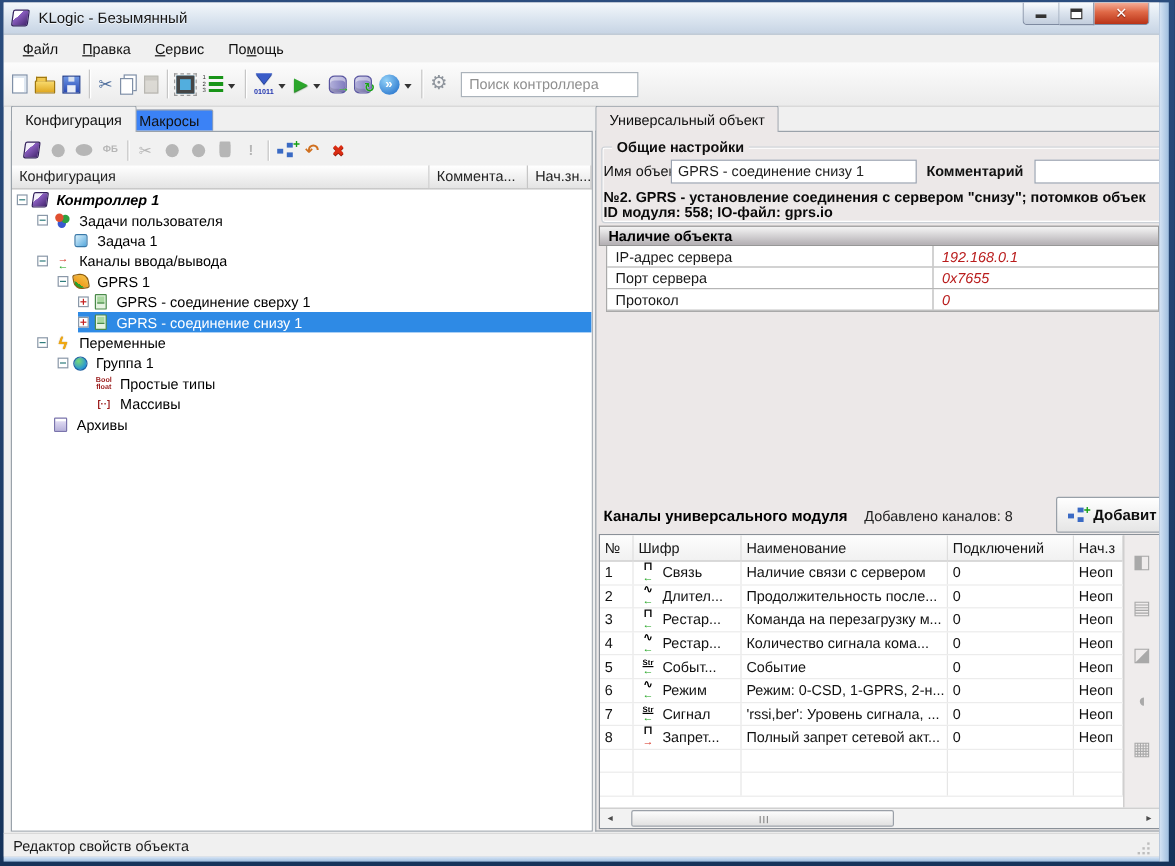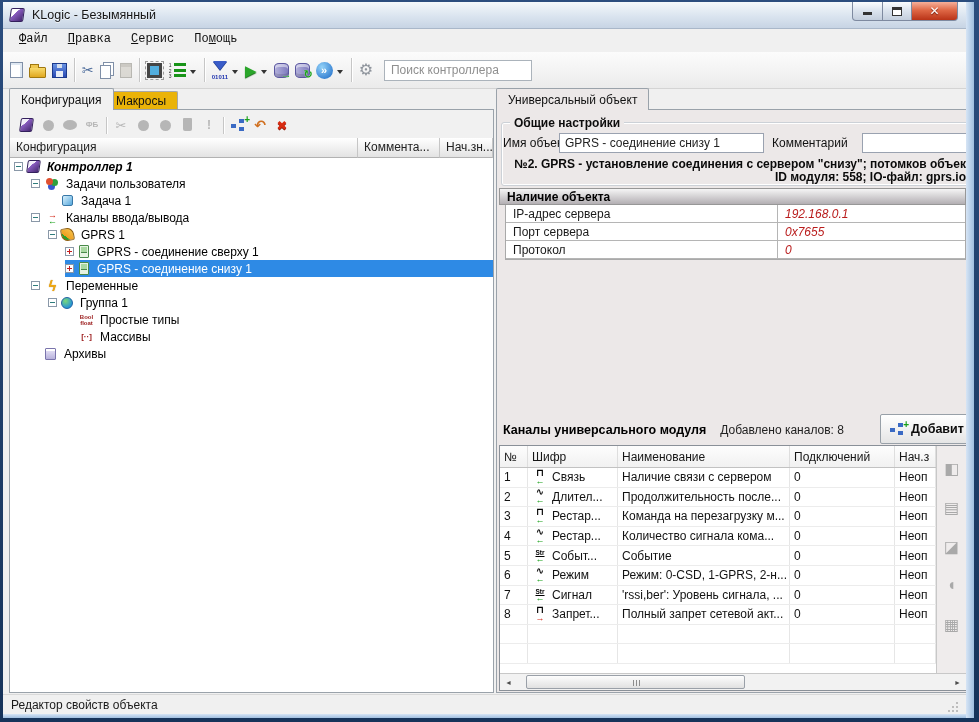--- a/index.html
+++ b/index.html
@@ -26,21 +26,21 @@
   .cap{height:19px;border:1px solid #7e8aa0;border-top:none;display:flex;align-items:center;justify-content:center;padding:0;}
   .cap.min{width:31px;border-radius:0 0 0 4px;background:linear-gradient(#fbfdfe,#dde5ef 45%,#c3cedd);}
   .cap.res{width:29px;border-left:none;background:linear-gradient(#fbfdfe,#dde5ef 45%,#c3cedd);}
   .cap.cls{width:46px;border-left:none;border-radius:0 0 4px 0;background:linear-gradient(#f6b09a,#df6846 45%,#b93317);}
   .min-glyph{width:9px;height:3px;background:#333;margin-top:5px;}
   .res-glyph{width:10px;height:9px;border:1px solid #333;border-top:3px solid #333;background:#fff;}
   .cls-glyph::before{content:"✕";color:#fff;font-weight:bold;font-size:12px;text-shadow:0 1px 1px #70190a;}
 
   
   .menubar{position:absolute;left:0;top:27px;width:100%;height:23px;background:#f0f0f0;
-    display:flex;padding-left:6px;font-family:Liberation Mono, monospace;}
+    display:flex;align-items:center;padding-left:6px;}
   .menu-item{padding:3px 10px;color:#111;}
 
   
   .toolbar{position:absolute;left:0;top:50px;width:100%;height:37px;
     background:linear-gradient(#fcfcfc,#ebebeb);border-bottom:1px solid #d4d4d4;
     display:flex;align-items:center;padding-left:4px;}
   #tb-items{display:flex;align-items:center;height:100%;}
   .tbtn{display:flex;align-items:center;border:none;background:transparent;padding:1px 3px;}
   .tbtn.off{opacity:.55;}
   .tcol{display:flex;flex-direction:column;align-items:center;}
@@ -66,21 +66,21 @@
   .g-db{width:15px;height:15px;background:linear-gradient(90deg,#b2b0da,#7f7bbf);border:1px solid #5a56a0;border-radius:5px/4px;box-shadow:inset 0 3px 0 rgba(255,255,255,.45),inset 0 -3px 0 rgba(0,0,0,.12);}
   .g-db .ov{font-size:11px;}
   .g-ff{width:17px;height:17px;border-radius:50%;background:radial-gradient(circle at 35% 30%,#93d2f8,#1766c6);color:#fff;font-weight:bold;font-size:11px;}
   .g-gear{font-size:16px;color:#8e949c;}
   .search{margin-left:8px;width:148px;height:21px;border:1px solid #abb3bb;background:#fff;padding:0 6px;font-size:12px;color:#333;}
   .search::placeholder{color:#8f8f8f;}
 
   
   .tab{position:absolute;padding:0 11px;display:flex;align-items:center;border:1px solid #9aa2aa;border-bottom:none;border-radius:2px 2px 0 0;color:#111;}
   #tab-config{left:6px;top:86px;height:22px;background:#f1f1f1;z-index:3;}
-  #tab-macros{left:101px;top:89px;height:18px;background:#eab308;border-color:#a8a8a8;z-index:1;}
+  #tab-macros{left:101px;top:89px;height:18px;background:#3b82f6;border-color:#a8a8a8;z-index:1;}
   #tab-universal{left:493px;top:86px;height:22px;background:#ece8e8;z-index:3;text-align:right;}
   #left-page{position:absolute;left:6px;top:107px;width:485px;height:584px;background:#f1f1f1;border:1px solid #9aa2aa;z-index:2;}
   #right-page{position:absolute;left:493px;top:107px;width:470px;height:584px;background:#ece8e8;border:1px solid #9aa2aa;border-right:none;overflow:hidden;z-index:2;}
 
   
   .cfg-toolbar{position:absolute;left:0;top:2px;right:0;height:26px;display:flex;align-items:center;padding-left:5px;}
   .cbtn{display:flex;align-items:center;justify-content:center;width:22px;height:20px;border:none;background:none;padding:0;color:#3a3a3a;}
   .cbtn.off{color:#b6b6b6;}
   .csep{width:1px;height:17px;background:#c6c6c6;box-shadow:1px 0 0 #fff;margin:0 3px;flex:none;}
   .g-logo{width:13px;height:14px;background:linear-gradient(135deg,#f2eef9 34%,#8a5ec0 35%,#45276f);border:1px solid #33205c;border-radius:2px;transform:skewX(-8deg);}
@@ -129,21 +129,21 @@
   .ti-group{width:12px;height:12px;border-radius:50%;background:radial-gradient(circle at 35% 30%,#79d979,#2795d5 72%);border:1px solid #1f62a2;flex:none;margin:1px 2px;}
   .ti-types{flex-direction:column;font-size:6px;font-weight:bold;color:#9a1a1a;line-height:6px;}
   .ti-arrays{font-size:8px;font-weight:bold;color:#9a1a1a;}
   .ti-archive{width:11px;height:12px;background:linear-gradient(#eae6f9,#b7b1db);border:1px solid #7a74ac;border-radius:1px;box-shadow:inset 0 2px 0 #fff;flex:none;margin:1px 3px;}
 
   
   .groupbox{position:absolute;left:4px;top:12px;width:470px;height:64px;border:1px solid #ccd1d7;box-shadow:inset 0 0 0 1px #fff;border-radius:3px;}
   .gb-title{position:absolute;left:8px;top:-7px;background:#ece8e8;padding:0 4px;font-weight:bold;color:#0d0d0d;}
   .lab{position:absolute;color:#111;white-space:nowrap;}
   .fld{position:absolute;height:20px;border:1px solid #9aa2b0;background:#fff;padding:0 5px;font:12px "Liberation Sans","DejaVu Sans",sans-serif;color:#222;}
-  .info{position:absolute;left:6px;right:0;font-weight:bold;font-size:12px;color:#0a0a0a;white-space:nowrap;overflow:hidden;text-align:right;}
+  .info{position:absolute;left:6px;right:0;font-weight:bold;font-size:12px;color:#0a0a0a;white-space:nowrap;overflow:hidden;}
   .props-head{position:absolute;left:2px;right:0;top:78px;height:17px;background:linear-gradient(#f5f5f5,#b3afb3);
     border:1px solid #979797;padding:1px 7px;font-weight:bold;color:#000;}
   .props{position:absolute;left:8px;right:0;top:95px;background:#fff;border:1px solid #a9a9a9;border-top:none;}
   .p-row{display:flex;height:18px;border-bottom:1px solid #b5b5b5;}
   .p-row:last-child{border-bottom:1px solid #b5b5b5;}
   .p-label{width:272px;border-right:1px solid #b5b5b5;padding:2px 7px;overflow:hidden;white-space:nowrap;color:#1a1a1a;}
   .p-val{flex:1;padding:2px 7px;overflow:hidden;white-space:nowrap;color:#b91c1c;font-style:italic;}
   .ch-bar{position:absolute;left:6px;top:309px;height:22px;display:flex;align-items:center;}
   .ch-title{font-weight:bold;font-size:12.5px;color:#000;white-space:nowrap;}
   .ch-count{margin-left:14px;color:#222;white-space:nowrap;}
@@ -486,21 +486,21 @@
 
     <div class="tab" id="tab-universal">
       <span>Универсальный объект</span>
     </div>
     <div id="right-page">
       <div class="groupbox">
         <span class="gb-title">Общие настройки</span>
       </div>
       <span class="lab" style="left:6px;top:26px;">Имя объекта</span>
       <input class="fld" style="left: 62px; top: 23px; width: 205px;" value="GPRS - соединение снизу 1">
-      <span class="lab" style="left:275px;top:26px;">Комментарий</span>
+      <span class="lab" style="left:275px;top:26px;font-weight:bold;">Комментарий</span>
       <input class="fld" style="left: 365px; top: 23px; width: 130px;" value="">
       <div class="info" style="top:47px;">№2. GPRS - установление соединения с сервером "снизу"; потомков объек</div>
       <div class="info" style="top:60px;">ID модуля: 558; IO-файл: gprs.io</div>
 
       <div class="props-head">
         <span>Наличие объекта</span>
       </div>
       <div class="props" id="props-rows">
           <div class="p-row">
             <span class="p-label">IP-адрес сервера</span>

